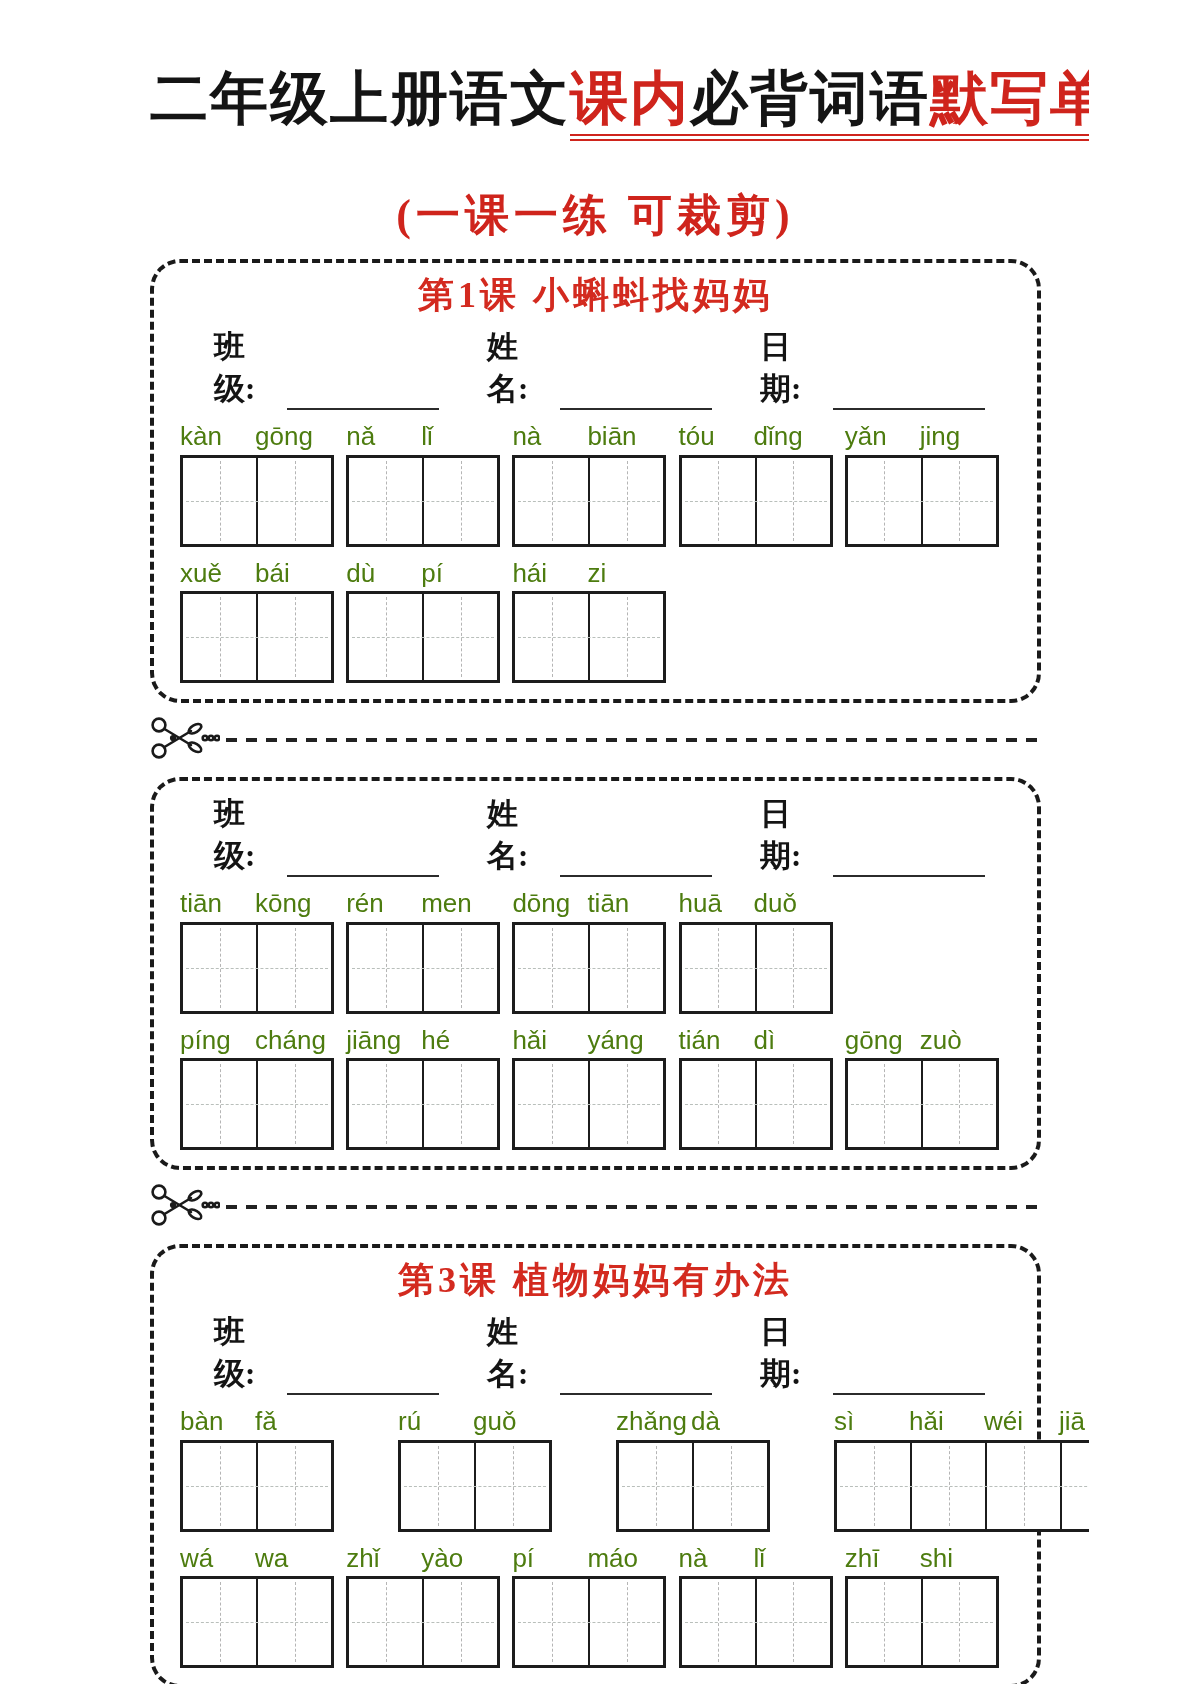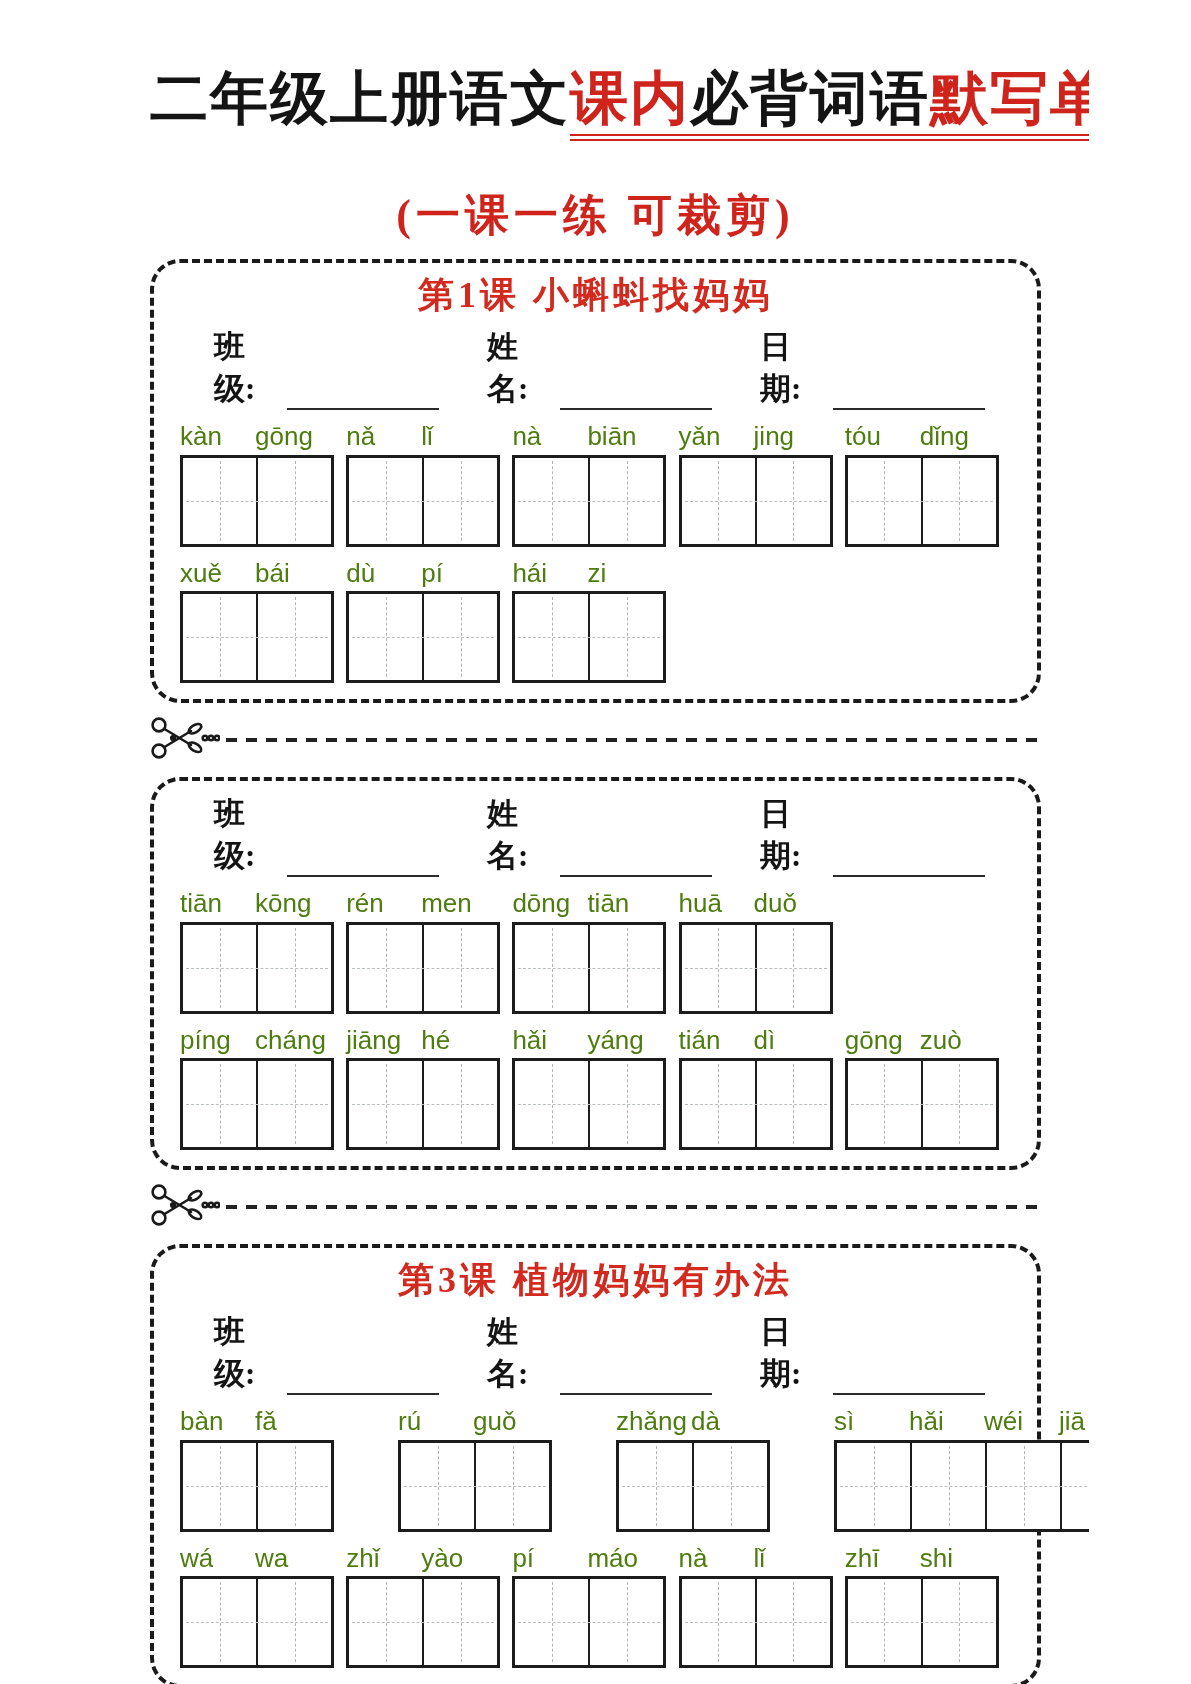--- a/index.html
+++ b/index.html
@@ -134,32 +134,32 @@
               <span class="syl">nà</span>
               <span class="syl">biān</span>
             </div>
             <div class="pair">
               <div class="cell"></div>
               <div class="cell"></div>
             </div>
           </div>
           <div class="word">
             <div class="pinyin-row">
+              <span class="syl">tóu</span>
+              <span class="syl">dǐng</span>
+            </div>
+            <div class="pair">
+              <div class="cell"></div>
+              <div class="cell"></div>
+            </div>
+          </div>
+          <div class="word">
+            <div class="pinyin-row">
               <span class="syl">yǎn</span>
               <span class="syl">jing</span>
-            </div>
-            <div class="pair">
-              <div class="cell"></div>
-              <div class="cell"></div>
-            </div>
-          </div>
-          <div class="word">
-            <div class="pinyin-row">
-              <span class="syl">tóu</span>
-              <span class="syl">dǐng</span>
             </div>
             <div class="pair">
               <div class="cell"></div>
               <div class="cell"></div>
             </div>
           </div>
         </div>
         <div class="word-row cols5">
           <div class="word">
             <div class="pinyin-row">

